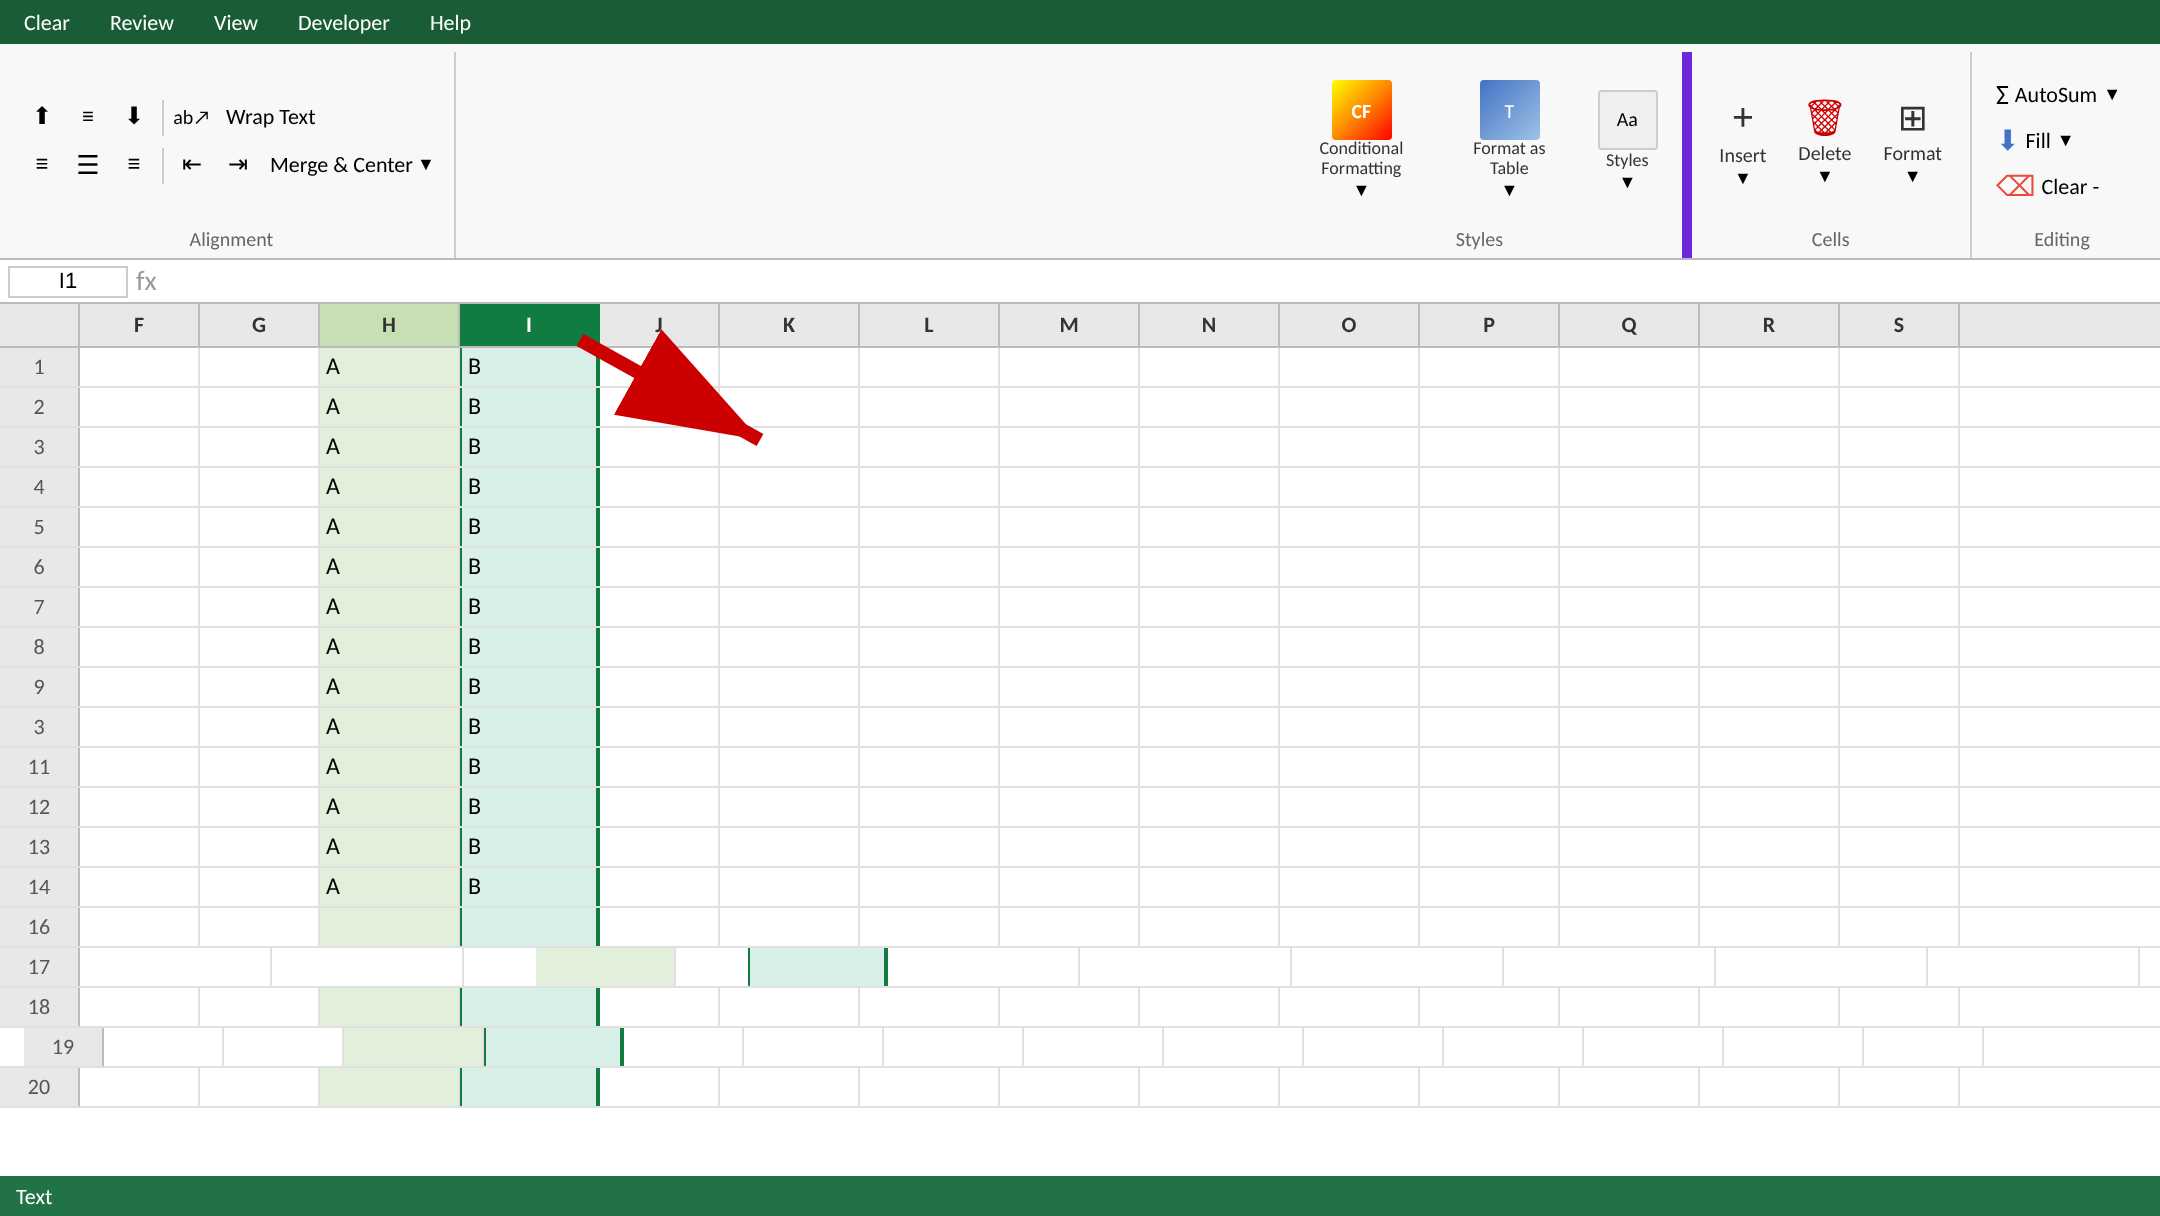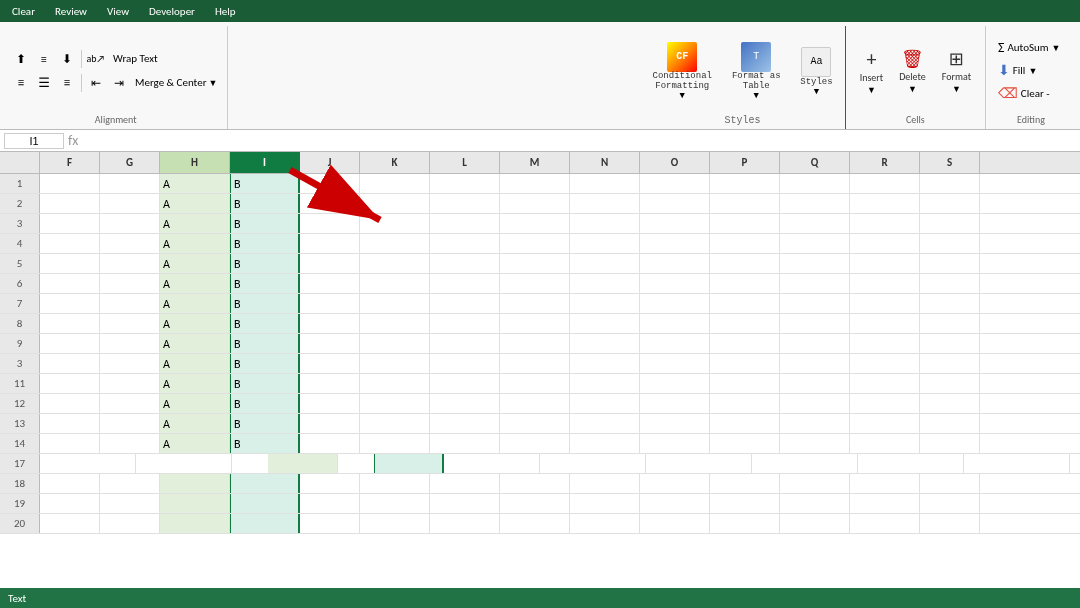--- a/index.html
+++ b/index.html
@@ -51,21 +51,21 @@
 
   <div style="position:relative;flex:1;display:flex;align-items:center;justify-content:flex-start;padding-left:20px;">
     <div style="position:absolute;top:-60px;left:60px;z-index:200;pointer-events:none;text-align:center;">
       <div style="color:#ffff00;font-size:22px;font-weight:bold;text-shadow:1px 1px 3px rgba(0,0,0,0.6);line-height:1.3;">
         <br>
         
       </div>
     </div>
   </div>
 
-  <div style="display:flex;flex-direction:column;border-right:1px solid #6d28d9;padding:2px 8px 0 8px;min-width:120px;font-family:Liberation Mono, monospace;">
+  <div style="display:flex;flex-direction:column;border-right:5px solid #6d28d9;padding:2px 8px 0 8px;min-width:120px;">
     <div style="flex:1;display:flex;align-items:center;justify-content:center;gap:6px;">
       <div style="display:flex;flex-direction:column;align-items:center;cursor:pointer;padding:2px 4px;border-radius:2px;">
         <div style="width:30px;height:30px;background:linear-gradient(135deg,#ff0,#f80,#f00);border-radius:2px;display:flex;align-items:center;justify-content:center;font-size:10px;color:white;font-weight:bold;">CF</div>
         <span style="font-size:9px;color:#333;text-align:center;width:60px;line-height:1.1;">Conditional<br>Formatting</span>
         <span style="font-size:9px;">▼</span>
       </div>
       <div style="display:flex;flex-direction:column;align-items:center;cursor:pointer;padding:2px 4px;border-radius:2px;">
         <div style="width:30px;height:30px;background:linear-gradient(135deg,#4472c4,#9dc3e6);border-radius:2px;display:flex;align-items:center;justify-content:center;font-size:10px;color:white;">T</div>
         <span style="font-size:9px;color:#333;text-align:center;width:60px;line-height:1.1;">Format as<br>Table</span>
         <span style="font-size:9px;">▼</span>
@@ -379,20 +379,37 @@
         <div style="border-right: 1px solid rgb(224, 224, 224); display: flex; align-items: center; padding-left: 3px; font-size: 12px; flex-shrink: 0; background: white; overflow: hidden; width: 70px; min-width: 70px;"></div>
         <div style="border-right: 1px solid rgb(224, 224, 224); display: flex; align-items: center; padding-left: 3px; font-size: 12px; flex-shrink: 0; background: white; overflow: hidden; width: 70px; min-width: 70px;"></div>
         <div style="border-right: 1px solid rgb(224, 224, 224); display: flex; align-items: center; padding-left: 3px; font-size: 12px; flex-shrink: 0; background: white; overflow: hidden; width: 70px; min-width: 70px;"></div>
         <div style="border-right: 1px solid rgb(224, 224, 224); display: flex; align-items: center; padding-left: 3px; font-size: 12px; flex-shrink: 0; background: white; overflow: hidden; width: 70px; min-width: 70px;"></div>
         <div style="border-right: 1px solid rgb(224, 224, 224); display: flex; align-items: center; padding-left: 3px; font-size: 12px; flex-shrink: 0; background: white; overflow: hidden; width: 70px; min-width: 70px;"></div>
         <div style="border-right: 1px solid rgb(224, 224, 224); display: flex; align-items: center; padding-left: 3px; font-size: 12px; flex-shrink: 0; background: white; overflow: hidden; width: 70px; min-width: 70px;"></div>
         <div style="border-right: 1px solid rgb(224, 224, 224); display: flex; align-items: center; padding-left: 3px; font-size: 12px; flex-shrink: 0; background: white; overflow: hidden; width: 70px; min-width: 70px;"></div>
         <div style="border-right: 1px solid rgb(224, 224, 224); display: flex; align-items: center; padding-left: 3px; font-size: 12px; flex-shrink: 0; background: white; overflow: hidden; width: 70px; min-width: 70px;"></div>
         <div style="border-right: 1px solid rgb(224, 224, 224); display: flex; align-items: center; padding-left: 3px; font-size: 12px; flex-shrink: 0; background: white; overflow: hidden; width: 60px; min-width: 60px;"></div>
       </div>
+      <div style="display: flex; height: 20px; border-bottom: 1px solid rgb(224, 224, 224);">
+        <div style="width: 40px; min-width: 40px; background: rgb(232, 232, 232); border-right: 1px solid rgb(187, 187, 187); display: flex; align-items: center; justify-content: center; font-size: 11px; color: rgb(85, 85, 85); flex-shrink: 0;">16</div>
+        <div style="border-right: 1px solid rgb(224, 224, 224); display: flex; align-items: center; padding-left: 3px; font-size: 12px; flex-shrink: 0; background: white; overflow: hidden; width: 60px; min-width: 60px;"></div>
+        <div style="border-right: 1px solid rgb(224, 224, 224); display: flex; align-items: center; padding-left: 3px; font-size: 12px; flex-shrink: 0; background: white; overflow: hidden; width: 60px; min-width: 60px;"></div>
+        <div style="border-right: 1px solid rgb(224, 224, 224); display: flex; align-items: center; padding-left: 3px; font-size: 12px; flex-shrink: 0; background: rgb(226, 239, 218); overflow: hidden; width: 70px; min-width: 70px;"></div>
+        <div style="border-right: 2px solid rgb(16, 124, 65); display: flex; align-items: center; padding-left: 3px; font-size: 12px; flex-shrink: 0; background: rgb(217, 240, 232); overflow: hidden; width: 70px; min-width: 70px; border-left: 1px solid rgb(16, 124, 65);"></div>
+        <div style="border-right: 1px solid rgb(224, 224, 224); display: flex; align-items: center; padding-left: 3px; font-size: 12px; flex-shrink: 0; background: white; overflow: hidden; width: 60px; min-width: 60px;"></div>
+        <div style="border-right: 1px solid rgb(224, 224, 224); display: flex; align-items: center; padding-left: 3px; font-size: 12px; flex-shrink: 0; background: white; overflow: hidden; width: 70px; min-width: 70px;"></div>
+        <div style="border-right: 1px solid rgb(224, 224, 224); display: flex; align-items: center; padding-left: 3px; font-size: 12px; flex-shrink: 0; background: white; overflow: hidden; width: 70px; min-width: 70px;"></div>
+        <div style="border-right: 1px solid rgb(224, 224, 224); display: flex; align-items: center; padding-left: 3px; font-size: 12px; flex-shrink: 0; background: white; overflow: hidden; width: 70px; min-width: 70px;"></div>
+        <div style="border-right: 1px solid rgb(224, 224, 224); display: flex; align-items: center; padding-left: 3px; font-size: 12px; flex-shrink: 0; background: white; overflow: hidden; width: 70px; min-width: 70px;"></div>
+        <div style="border-right: 1px solid rgb(224, 224, 224); display: flex; align-items: center; padding-left: 3px; font-size: 12px; flex-shrink: 0; background: white; overflow: hidden; width: 70px; min-width: 70px;"></div>
+        <div style="border-right: 1px solid rgb(224, 224, 224); display: flex; align-items: center; padding-left: 3px; font-size: 12px; flex-shrink: 0; background: white; overflow: hidden; width: 70px; min-width: 70px;"></div>
+        <div style="border-right: 1px solid rgb(224, 224, 224); display: flex; align-items: center; padding-left: 3px; font-size: 12px; flex-shrink: 0; background: white; overflow: hidden; width: 70px; min-width: 70px;"></div>
+        <div style="border-right: 1px solid rgb(224, 224, 224); display: flex; align-items: center; padding-left: 3px; font-size: 12px; flex-shrink: 0; background: white; overflow: hidden; width: 70px; min-width: 70px;"></div>
+        <div style="border-right: 1px solid rgb(224, 224, 224); display: flex; align-items: center; padding-left: 3px; font-size: 12px; flex-shrink: 0; background: white; overflow: hidden; width: 60px; min-width: 60px;"></div>
+      </div>
       <div style="display: flex; height: 20px; border-bottom: 1px solid rgb(224, 224, 224); gap: 36px;">
         <div style="width: 40px; min-width: 40px; background: rgb(232, 232, 232); border-right: 1px solid rgb(187, 187, 187); display: flex; align-items: center; justify-content: center; font-size: 11px; color: rgb(85, 85, 85); flex-shrink: 0;">17</div>
         <div style="border-right: 1px solid rgb(224, 224, 224); display: flex; align-items: center; padding-left: 3px; font-size: 12px; flex-shrink: 0; background: white; overflow: hidden; width: 60px; min-width: 60px;"></div>
         <div style="border-right: 1px solid rgb(224, 224, 224); display: flex; align-items: center; padding-left: 3px; font-size: 12px; flex-shrink: 0; background: white; overflow: hidden; width: 60px; min-width: 60px;"></div>
         <div style="border-right: 1px solid rgb(224, 224, 224); display: flex; align-items: center; padding-left: 3px; font-size: 12px; flex-shrink: 0; background: rgb(226, 239, 218); overflow: hidden; width: 70px; min-width: 70px;"></div>
         <div style="border-right: 2px solid rgb(16, 124, 65); display: flex; align-items: center; padding-left: 3px; font-size: 12px; flex-shrink: 0; background: rgb(217, 240, 232); overflow: hidden; width: 70px; min-width: 70px; border-left: 1px solid rgb(16, 124, 65);"></div>
         <div style="border-right: 1px solid rgb(224, 224, 224); display: flex; align-items: center; padding-left: 3px; font-size: 12px; flex-shrink: 0; background: white; overflow: hidden; width: 60px; min-width: 60px;"></div>
         <div style="border-right: 1px solid rgb(224, 224, 224); display: flex; align-items: center; padding-left: 3px; font-size: 12px; flex-shrink: 0; background: white; overflow: hidden; width: 70px; min-width: 70px;"></div>
         <div style="border-right: 1px solid rgb(224, 224, 224); display: flex; align-items: center; padding-left: 3px; font-size: 12px; flex-shrink: 0; background: white; overflow: hidden; width: 70px; min-width: 70px;"></div>
         <div style="border-right: 1px solid rgb(224, 224, 224); display: flex; align-items: center; padding-left: 3px; font-size: 12px; flex-shrink: 0; background: white; overflow: hidden; width: 70px; min-width: 70px;"></div>
@@ -414,21 +431,21 @@
         <div style="border-right: 1px solid rgb(224, 224, 224); display: flex; align-items: center; padding-left: 3px; font-size: 12px; flex-shrink: 0; background: white; overflow: hidden; width: 70px; min-width: 70px;"></div>
         <div style="border-right: 1px solid rgb(224, 224, 224); display: flex; align-items: center; padding-left: 3px; font-size: 12px; flex-shrink: 0; background: white; overflow: hidden; width: 70px; min-width: 70px;"></div>
         <div style="border-right: 1px solid rgb(224, 224, 224); display: flex; align-items: center; padding-left: 3px; font-size: 12px; flex-shrink: 0; background: white; overflow: hidden; width: 70px; min-width: 70px;"></div>
         <div style="border-right: 1px solid rgb(224, 224, 224); display: flex; align-items: center; padding-left: 3px; font-size: 12px; flex-shrink: 0; background: white; overflow: hidden; width: 70px; min-width: 70px;"></div>
         <div style="border-right: 1px solid rgb(224, 224, 224); display: flex; align-items: center; padding-left: 3px; font-size: 12px; flex-shrink: 0; background: white; overflow: hidden; width: 70px; min-width: 70px;"></div>
         <div style="border-right: 1px solid rgb(224, 224, 224); display: flex; align-items: center; padding-left: 3px; font-size: 12px; flex-shrink: 0; background: white; overflow: hidden; width: 70px; min-width: 70px;"></div>
         <div style="border-right: 1px solid rgb(224, 224, 224); display: flex; align-items: center; padding-left: 3px; font-size: 12px; flex-shrink: 0; background: white; overflow: hidden; width: 70px; min-width: 70px;"></div>
         <div style="border-right: 1px solid rgb(224, 224, 224); display: flex; align-items: center; padding-left: 3px; font-size: 12px; flex-shrink: 0; background: white; overflow: hidden; width: 60px; min-width: 60px;"></div>
       </div>
       <div style="display: flex; height: 20px; border-bottom: 1px solid rgb(224, 224, 224);">
-        <div style="width: 40px; min-width: 40px; background: rgb(232, 232, 232); border-right: 1px solid rgb(187, 187, 187); display: flex; align-items: center; justify-content: center; font-size: 11px; color: rgb(85, 85, 85); flex-shrink: 0;">19</div>
+        <div style="width: 40px; min-width: 40px; background: rgb(232, 232, 232); border-right: 1px solid rgb(187, 187, 187); display: flex; align-items: center; justify-content: center; font-size: 11px; color: rgb(85, 85, 85); flex-shrink: 0; margin-left: 12px;">19</div>
         <div style="border-right: 1px solid rgb(224, 224, 224); display: flex; align-items: center; padding-left: 3px; font-size: 12px; flex-shrink: 0; background: white; overflow: hidden; width: 60px; min-width: 60px;"></div>
         <div style="border-right: 1px solid rgb(224, 224, 224); display: flex; align-items: center; padding-left: 3px; font-size: 12px; flex-shrink: 0; background: white; overflow: hidden; width: 60px; min-width: 60px;"></div>
         <div style="border-right: 1px solid rgb(224, 224, 224); display: flex; align-items: center; padding-left: 3px; font-size: 12px; flex-shrink: 0; background: rgb(226, 239, 218); overflow: hidden; width: 70px; min-width: 70px;"></div>
         <div style="border-right: 2px solid rgb(16, 124, 65); display: flex; align-items: center; padding-left: 3px; font-size: 12px; flex-shrink: 0; background: rgb(217, 240, 232); overflow: hidden; width: 70px; min-width: 70px; border-left: 1px solid rgb(16, 124, 65);"></div>
         <div style="border-right: 1px solid rgb(224, 224, 224); display: flex; align-items: center; padding-left: 3px; font-size: 12px; flex-shrink: 0; background: white; overflow: hidden; width: 60px; min-width: 60px;"></div>
         <div style="border-right: 1px solid rgb(224, 224, 224); display: flex; align-items: center; padding-left: 3px; font-size: 12px; flex-shrink: 0; background: white; overflow: hidden; width: 70px; min-width: 70px;"></div>
         <div style="border-right: 1px solid rgb(224, 224, 224); display: flex; align-items: center; padding-left: 3px; font-size: 12px; flex-shrink: 0; background: white; overflow: hidden; width: 70px; min-width: 70px;"></div>
         <div style="border-right: 1px solid rgb(224, 224, 224); display: flex; align-items: center; padding-left: 3px; font-size: 12px; flex-shrink: 0; background: white; overflow: hidden; width: 70px; min-width: 70px;"></div>
         <div style="border-right: 1px solid rgb(224, 224, 224); display: flex; align-items: center; padding-left: 3px; font-size: 12px; flex-shrink: 0; background: white; overflow: hidden; width: 70px; min-width: 70px;"></div>
         <div style="border-right: 1px solid rgb(224, 224, 224); display: flex; align-items: center; padding-left: 3px; font-size: 12px; flex-shrink: 0; background: white; overflow: hidden; width: 70px; min-width: 70px;"></div>

